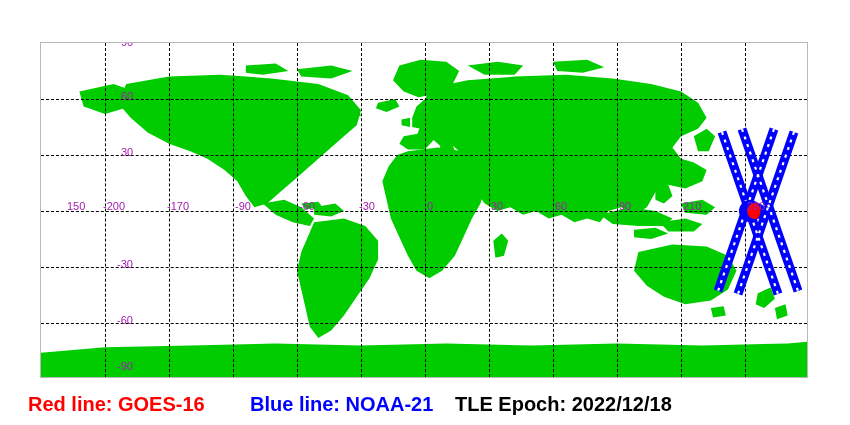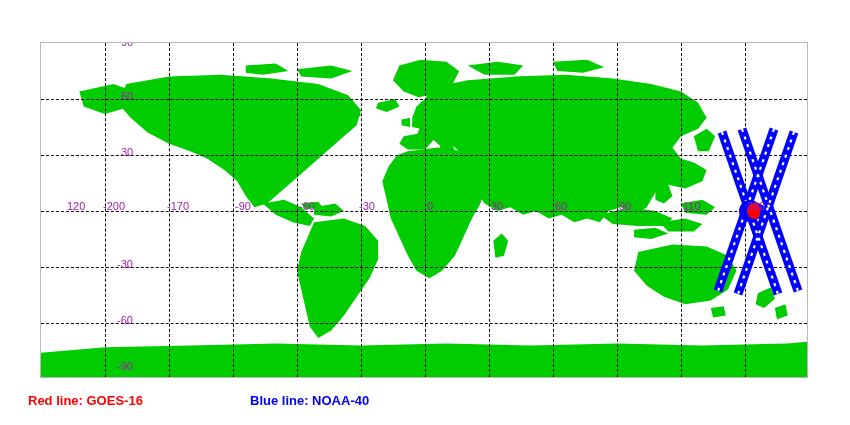--- a/index.html
+++ b/index.html
@@ -23,21 +23,21 @@
   .lon-label,.lat-label{position:absolute;color:#a21caf;
       font-family:"Liberation Sans",sans-serif;font-size:11px;font-weight:normal;
       white-space:nowrap;line-height:1;}
 
   
   #sat-svg{position:absolute;left:0;top:0;width:768px;height:336px;
            pointer-events:none;}
 
   
   #footer{position:absolute;left:0;top:393px;width:850px;height:32px;}
-  .foot-txt{position:absolute;top:0;font-size:13px;font-weight:bold;
+  .foot-txt{position:absolute;top:0;font-size:20px;font-weight:bold;
             white-space:nowrap;font-family:"Liberation Sans",sans-serif;}
   #foot-red{left:28px;}
   #foot-blue{left:250px;}
   #foot-epoch{left:455px;color:#000;}
 </style>
 </head>
 <body>
 
 <div id="page">
 
@@ -167,35 +167,36 @@
 
       <path d="M716 160 a8 8 0 0 1 0 16 a11 11 0 0 0 0 -16 Z" fill="#0000ff"></path>
       <circle cx="722" cy="168" r="7.5" fill="#0000ff" opacity="0"></circle>
     </svg>
 
     <div class="lon-label" style="left:318px;top:158px;">-30</div>
     <div class="lon-label" style="left:386px;top:158px;">0</div>
     <div class="lon-label" style="left:450px;top:158px;">30</div>
     <div class="lon-label" style="left:514px;top:158px;">60</div>
     <div class="lon-label" style="left:578px;top:158px;">90</div>
-    <div class="lon-label" style="left:642px;top:158px;">110</div>
+    <div class="lon-label" style="left:642px;top:158px;">210</div>
     <div class="lon-label" style="left:706px;top:158px;">280</div>
-    <div class="lon-label" style="left:26px;top:158px;">120</div>
+    <div class="lon-label" style="left:26px;top:158px;">150</div>
     <div class="lon-label" style="left:62px;top:158px;">-200</div>
     <div class="lon-label" style="left:126px;top:158px;">-170</div>
     <div class="lon-label" style="left:194px;top:158px;">-90</div>
     <div class="lon-label" style="left:258px;top:158px;">-60</div>
 
     <div class="lat-label" style="left:80px;top:-6px;">90</div>
     <div class="lat-label" style="left:80px;top:48px;">60</div>
     <div class="lat-label" style="left:80px;top:104px;">30</div>
     <div class="lat-label" style="left:76px;top:216px;">-30</div>
     <div class="lat-label" style="left:76px;top:272px;">-60</div>
     <div class="lat-label" style="left:76px;top:318px;">-90</div>
 
   </div>
 
   <div id="footer">
     <span class="foot-txt" id="foot-red" style="color:#ff0000;">Red line: GOES-16</span>
-    <span class="foot-txt" id="foot-blue" style="color:#0000ff;">Blue line: NOAA-40</span>
+    <span class="foot-txt" id="foot-blue" style="color:#0000ff;">Blue line: NOAA-21</span>
+    <span class="foot-txt" id="foot-epoch">TLE Epoch: 2022/12/18</span>
   </div>
 
 </div>
 
 </body></html>

